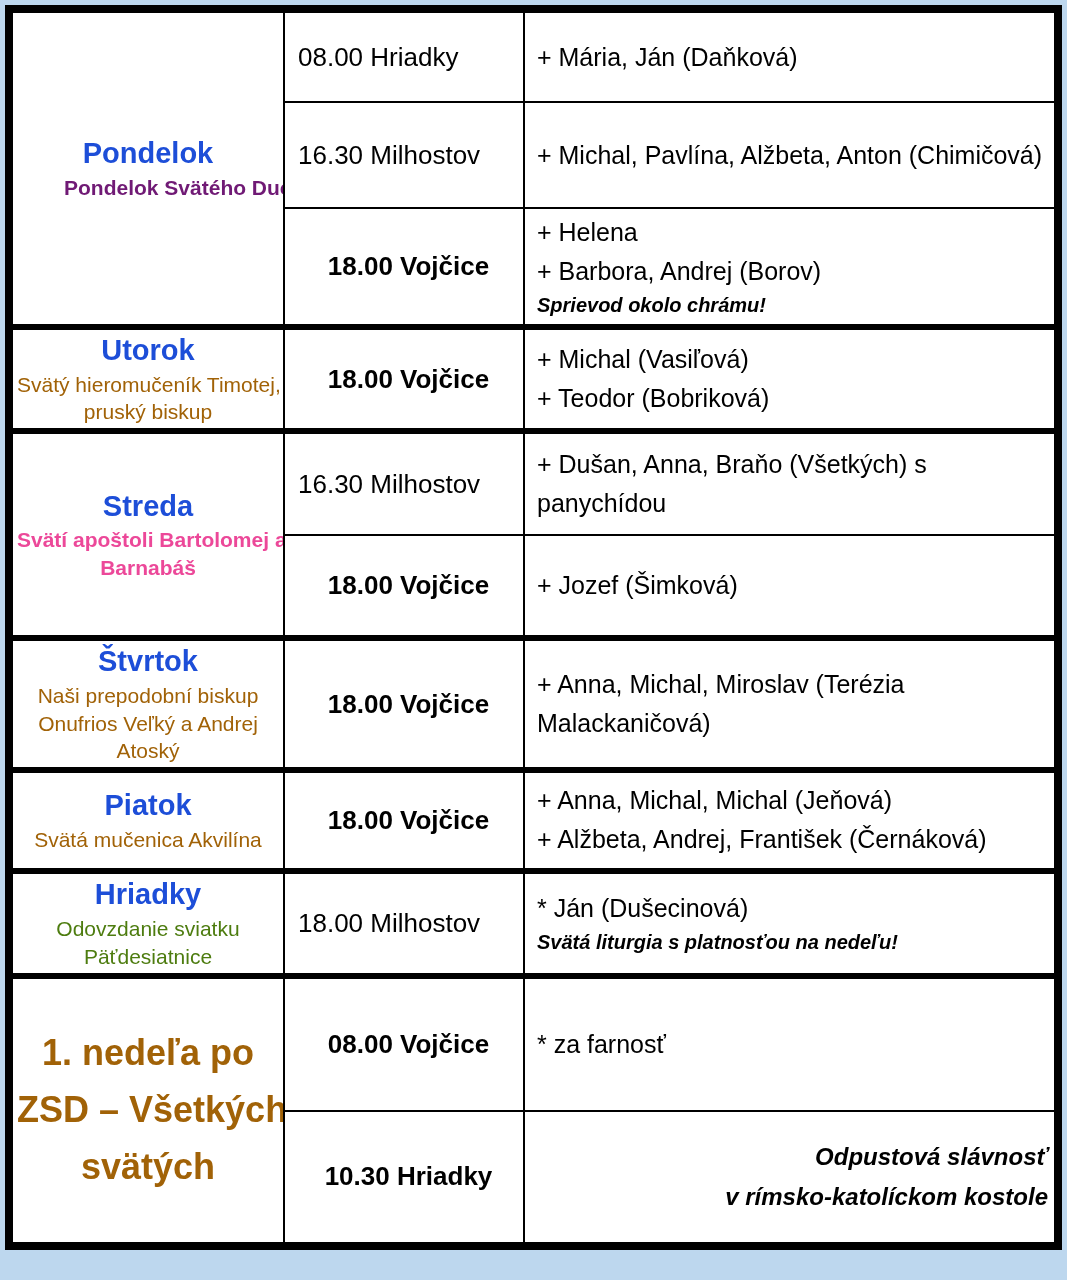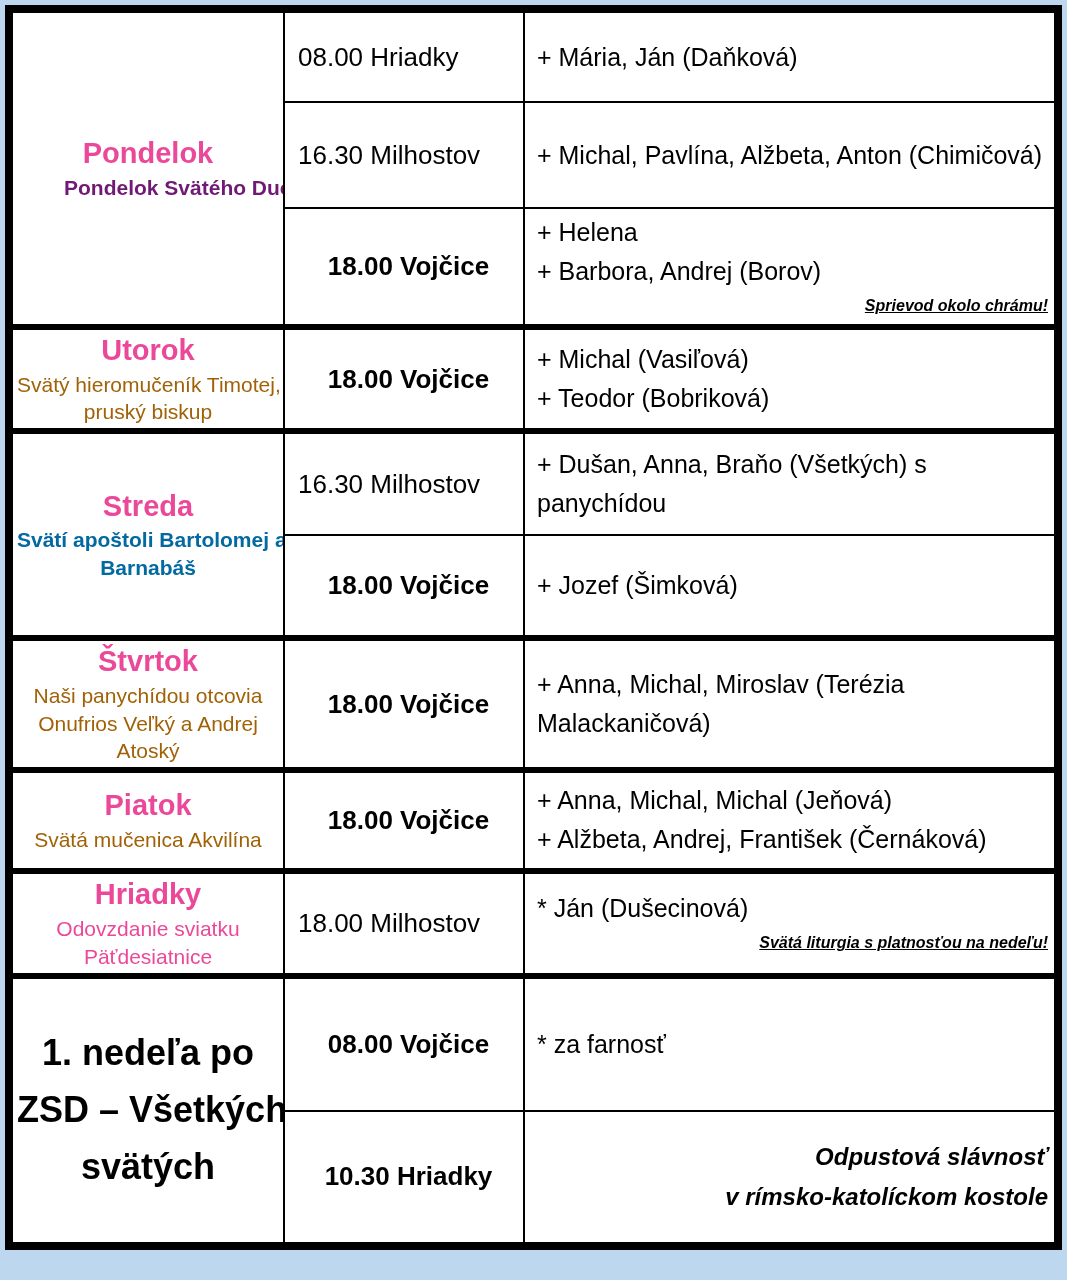--- a/index.html
+++ b/index.html
@@ -23,43 +23,43 @@
   td {
     border:2px solid #000;
     vertical-align:middle;
     overflow:hidden;
   }
   tr.sec-start > td { border-top:6px solid #000; }
 
   
   .day-cell { text-align:center; padding:2px 4px; }
   .day-name {
-    font-size:29px; font-weight:bold; color:#ec4899; line-height:1.3;
+    font-size:29px; font-weight:bold; color:#1d4ed8; line-height:1.3;
   }
   .feast { margin-top:1px; }
   .feast-line { font-size:21px; line-height:1.32; white-space:nowrap; }
   .feast-red   .feast-line { color:#701a75; font-weight:bold;margin-left:47px; }
-  .feast-green-bold .feast-line { color:#0369a1; font-weight:bold; }
-  .feast-green .feast-line { color:#ec4899; font-weight:normal; }
+  .feast-green-bold .feast-line { color:#ec4899; font-weight:bold; }
+  .feast-green .feast-line { color:#4d7c0f; font-weight:normal; }
   .feast-black .feast-line { color:#a16207; font-weight:normal; }
   .sunday .day-line {
-    font-size:36px; font-weight:bold; color:#000000; line-height:1.58;
+    font-size:36px; font-weight:bold; color:#a16207; line-height:1.58;
     white-space:nowrap;
   }
 
   
   .time-cell { font-size:26px; padding:2px 4px 2px 13px; }
   .time-cell.t-bold { font-weight:bold;text-align:center; }
 
   
   .int-cell { font-size:25px; padding:4px 6px 4px 12px; }
   .int-line { line-height:39px; }
   .note {
-    font-size:16px; font-weight:bold; font-style:italic;
-    text-align:right; line-height:29px;text-decoration:underline;
+    font-size:20px; font-weight:bold; font-style:italic;
+    text-align:left; line-height:29px;
   }
   .note-only {
     font-size:24px; font-weight:bold; font-style:italic;
     text-align:right; line-height:40px;
   }
 </style>
 </head>
 <body>
 
 <div class="page-wrap">
@@ -130,21 +130,21 @@
     <td class="time-cell t-bold"><span>18.00 Vojčice</span></td>
     <td class="int-cell">
       <div class="int-line">+ Jozef (Šimková)</div>
     </td>
   </tr>
 
   <tr class="sec-start" style="height:125px;">
     <td class="day-cell">
       <div class="day-name">Štvrtok</div>
       <div class="feast feast-black">
-        <div class="feast-line">Naši panychídou otcovia</div>
+        <div class="feast-line">Naši prepodobní biskup</div>
         <div class="feast-line">Onufrios Veľký a Andrej</div>
         <div class="feast-line">Atoský</div>
       </div>
     </td>
     <td class="time-cell t-bold"><span>18.00 Vojčice</span></td>
     <td class="int-cell">
       <div class="int-line">+ Anna, Michal, Miroslav (Terézia Malackaničová)</div>
     </td>
   </tr>
 

